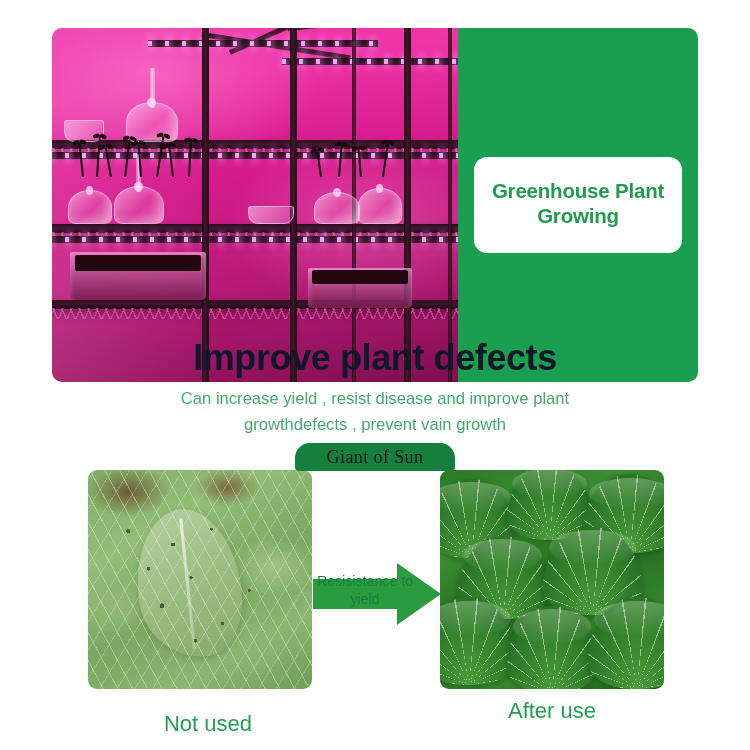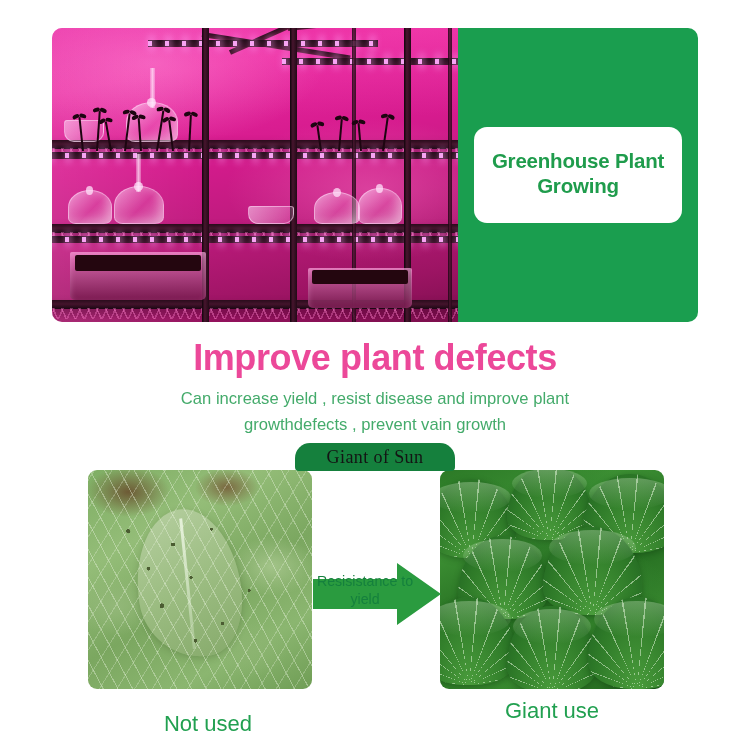--- a/index.html
+++ b/index.html
@@ -13,21 +13,21 @@
     overflow: hidden;
     position: relative;
   }
 
   .page { position: relative; width: 750px; height: 750px; background:#fff; }
 
   
   .hero {
     position: absolute;
     left: 52px; top: 28px;
-    width: 646px; height: 294px;
+    width: 646px; height: 354px;
     border-radius: 10px;
     overflow: hidden;
     display: flex;
   }
 
   
   .growroom {
     position: relative;
     width: 406px; height: 100%;
     background:
@@ -158,21 +158,21 @@
     font-size: 13.2px;
     line-height: 1.62;
   }
 
   
   .headline {
     position: absolute;
     left: 0; top: 337px;
     width: 750px;
     text-align: center;
-    color: #ec4899;
+    color: #0f172a;
     font-size: 36px;
     font-weight: 700;
     letter-spacing: -.4px;
   }
   .subhead {
     position: absolute;
     left: 0; top: 386px;
     width: 750px;
     text-align: center;
     color: #44ab6b;
@@ -418,15 +418,15 @@
 
   <svg class="arrow" viewBox="0 0 128 62">
     <polygon points="0,16 84,16 84,0 128,31 84,62 84,46 0,46" fill="#2a9b3f"></polygon>
   </svg>
   <div class="arrow-label">
     <div>Resisistance to</div>
     <div>yield</div>
   </div>
 
   <div class="caption before">Not used</div>
-  <div class="caption after">Giant use</div>
+  <div class="caption after">After use</div>
 
 </div>
 
 </body></html>

